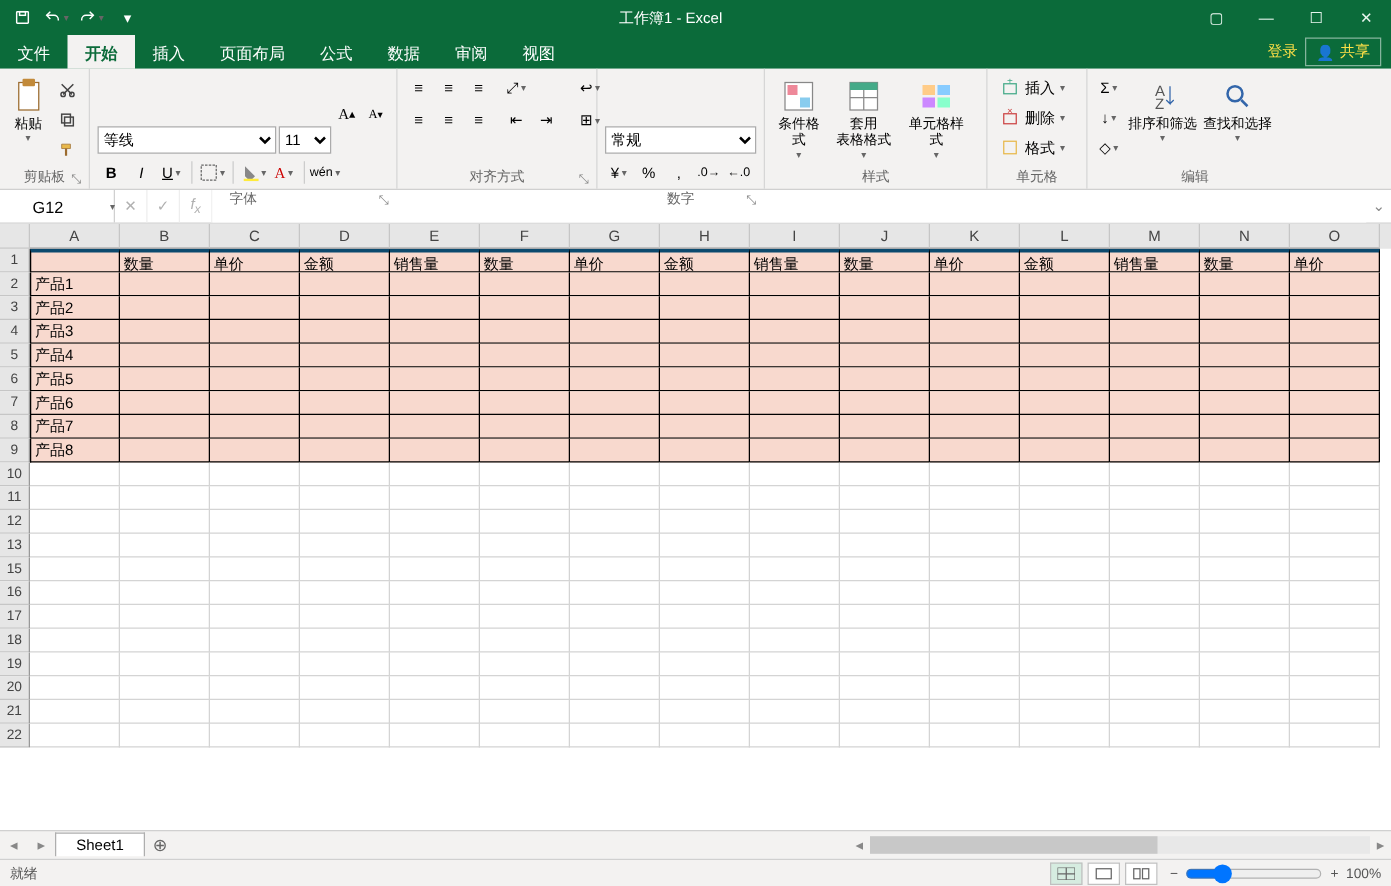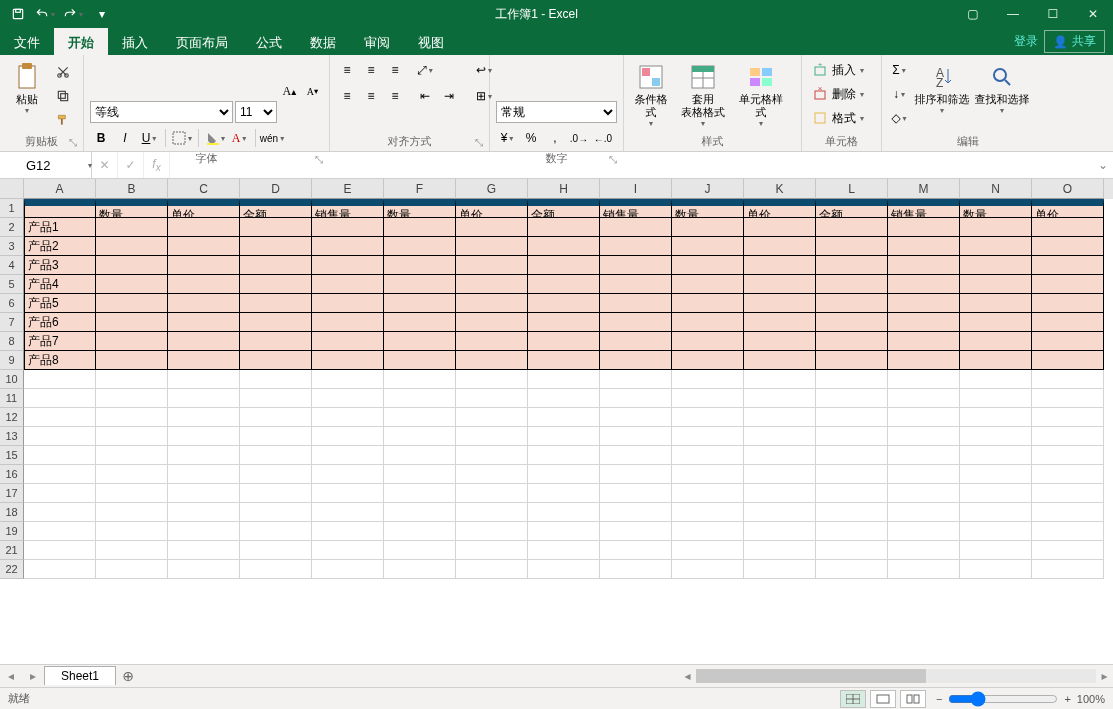--- a/index.html
+++ b/index.html
@@ -13,21 +13,21 @@
 .title-c { flex:1; text-align:center; font-size:12px; }
 .winbtns { display:flex; }
 .winbtn { width:40px; height:28px; display:flex; align-items:center; justify-content:center; color:#e8f5ee; cursor:pointer; }
 
 
 .tabs { background:#0b6b3a; height:27px; display:flex; }
 .tab { padding:6px 14px; color:#fff; cursor:pointer; font-size:13px; }
 .tab.active { background:#f3f2f1; color:#0b6b3a; font-weight:bold; }
 .tab.file { color:#fff; }
 .tellme { color:#d0e8db; padding:6px 10px; }
-.tabs-r { margin-left:auto; display:flex; align-items:center; color:#5eead4; gap:6px; padding-right:8px; }
+.tabs-r { margin-left:auto; display:flex; align-items:center; color:#fde047; gap:6px; padding-right:8px; }
 .tabs-r .share { border:1px solid rgba(255,255,255,.5); padding:2px 8px; display:flex; align-items:center; gap:4px; }
 
 
 .ribbon { background:#f3f2f1; border-bottom:1px solid #d0d0d0; height:97px; display:flex; }
 .group { border-right:1px solid #d6d6d6; padding:4px 6px 0; display:flex; flex-direction:column; position:relative; }
 .group-body { flex:1; display:flex; align-items:flex-start; gap:4px; }
 .group-label { text-align:center; font-size:11px; color:#666; padding:2px 0; position:relative; }
 .group-label .dlg { position:absolute; right:0; bottom:2px; font-size:10px; color:#888; cursor:pointer; }
 .bigbtn { display:flex; flex-direction:column; align-items:center; justify-content:flex-start; width:42px; padding-top:2px; cursor:pointer; }
 .bigbtn .ico { height:32px; display:flex; align-items:center; justify-content:center; }
@@ -50,21 +50,21 @@
 
 .sheet-area { flex:1; display:flex; flex-direction:column; overflow:hidden; }
 .colhdr-row { display:flex; height:20px; background:#e6e6e6; }
 .corner { width:24px; border-right:1px solid #c6c6c6; border-bottom:1px solid #c6c6c6; background:#e6e6e6; cursor:pointer; }
 .colhdr { width:72px; border-right:1px solid #c6c6c6; border-bottom:1px solid #999; text-align:center; line-height:20px; font-size:12px; color:#444; cursor:pointer; }
 .grid-body { flex:1; overflow:auto; position:relative; }
 .g-row { display:flex; height:19px; }
 .rowhdr { width:24px; background:#e6e6e6; border-right:1px solid #999; border-bottom:1px solid #c6c6c6; text-align:center; line-height:19px; font-size:11px; color:#444; cursor:pointer; }
 .cell { width:72px; border-right:1px solid #d4d4d4; border-bottom:1px solid #d4d4d4; padding:0 3px; line-height:19px; font-size:12px; white-space:nowrap; overflow:hidden; }
 .cell.filled { background:#f8d9ce; border-right:1px solid #000; border-bottom:1px solid #000; }
-.g-row.first .cell.filled { border-top:7px solid #0c4a6e; }
+.g-row.first .cell.filled { border-top:3px solid #0c4a6e; }
 .cell.filled.firstcol { border-left:1px solid #000; }
 
 
 .sheettabs { height:23px; border-top:1px solid #d0d0d0; display:flex; align-items:center; background:#f3f2f1; }
 .navbtn { width:22px; text-align:center; color:#888; cursor:pointer; }
 .sheettab { border:1px solid #aeaeae; border-bottom:none; background:#fff; padding:2px 16px; font-size:12px; cursor:pointer; margin-top:-1px; }
 .addsheet { width:24px; text-align:center; color:#666; cursor:pointer; font-size:14px; }
 .hscroll-ph { flex:1; }
 
 
@@ -124,21 +124,21 @@
     <div class="tab">审阅</div>
     <div class="tab">视图</div>
   <div class="tabs-r">
     <span>登录</span>
     <span class="share">👤 <span>共享</span></span>
   </div>
 </div>
 
 <div class="ribbon">
 
-  <div class="group" style="width:84px">
+  <div class="group" style="width:72px">
     <div class="group-body">
       <div class="bigbtn">
         <div class="ico">
             <svg width="28" height="30">
               <rect x="6" y="4" width="16" height="22" fill="#fff" stroke="#9b6b2e"></rect>
               <rect x="9" y="1" width="10" height="6" rx="1" fill="#c28a3a"></rect>
             </svg>
           </div>
         <div class="lbl">粘贴</div>
         <div class="drop">▾</div>
@@ -716,20 +716,38 @@
         <div class="cell"></div>
         <div class="cell"></div>
         <div class="cell"></div>
         <div class="cell"></div>
         <div class="cell"></div>
         <div class="cell"></div>
         <div class="cell"></div>
         <div class="cell"></div>
       </div>
       <div class="g-row">
+        <div class="rowhdr">20</div>
+        <div class="cell"></div>
+        <div class="cell"></div>
+        <div class="cell"></div>
+        <div class="cell"></div>
+        <div class="cell"></div>
+        <div class="cell"></div>
+        <div class="cell"></div>
+        <div class="cell"></div>
+        <div class="cell"></div>
+        <div class="cell"></div>
+        <div class="cell"></div>
+        <div class="cell"></div>
+        <div class="cell"></div>
+        <div class="cell"></div>
+        <div class="cell"></div>
+      </div>
+      <div class="g-row">
         <div class="rowhdr">21</div>
         <div class="cell"></div>
         <div class="cell"></div>
         <div class="cell"></div>
         <div class="cell"></div>
         <div class="cell"></div>
         <div class="cell"></div>
         <div class="cell"></div>
         <div class="cell"></div>
         <div class="cell"></div>

